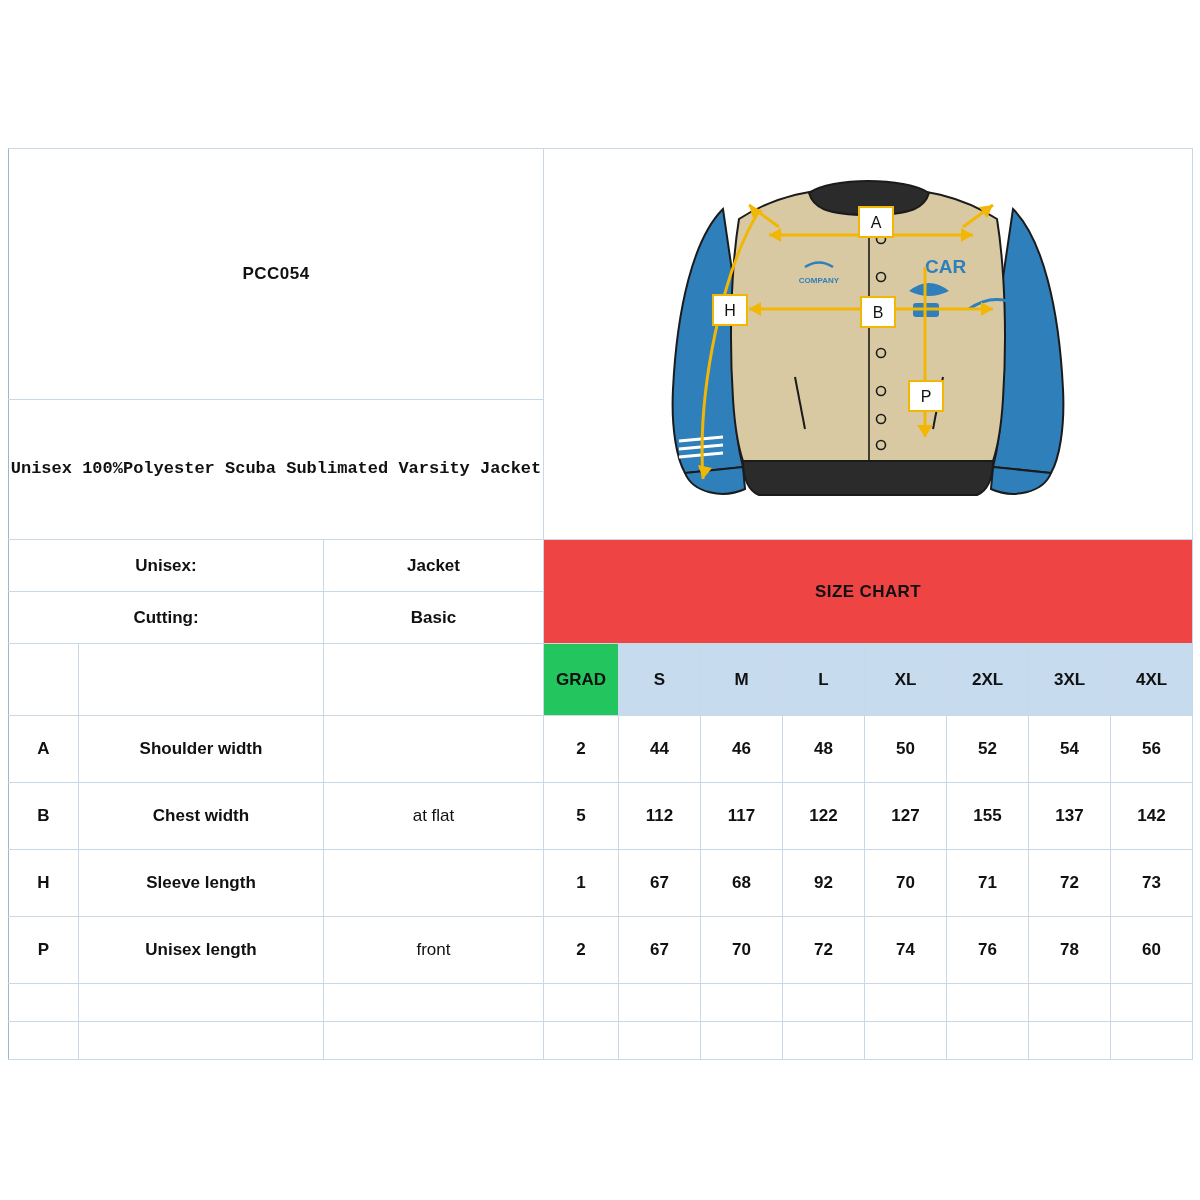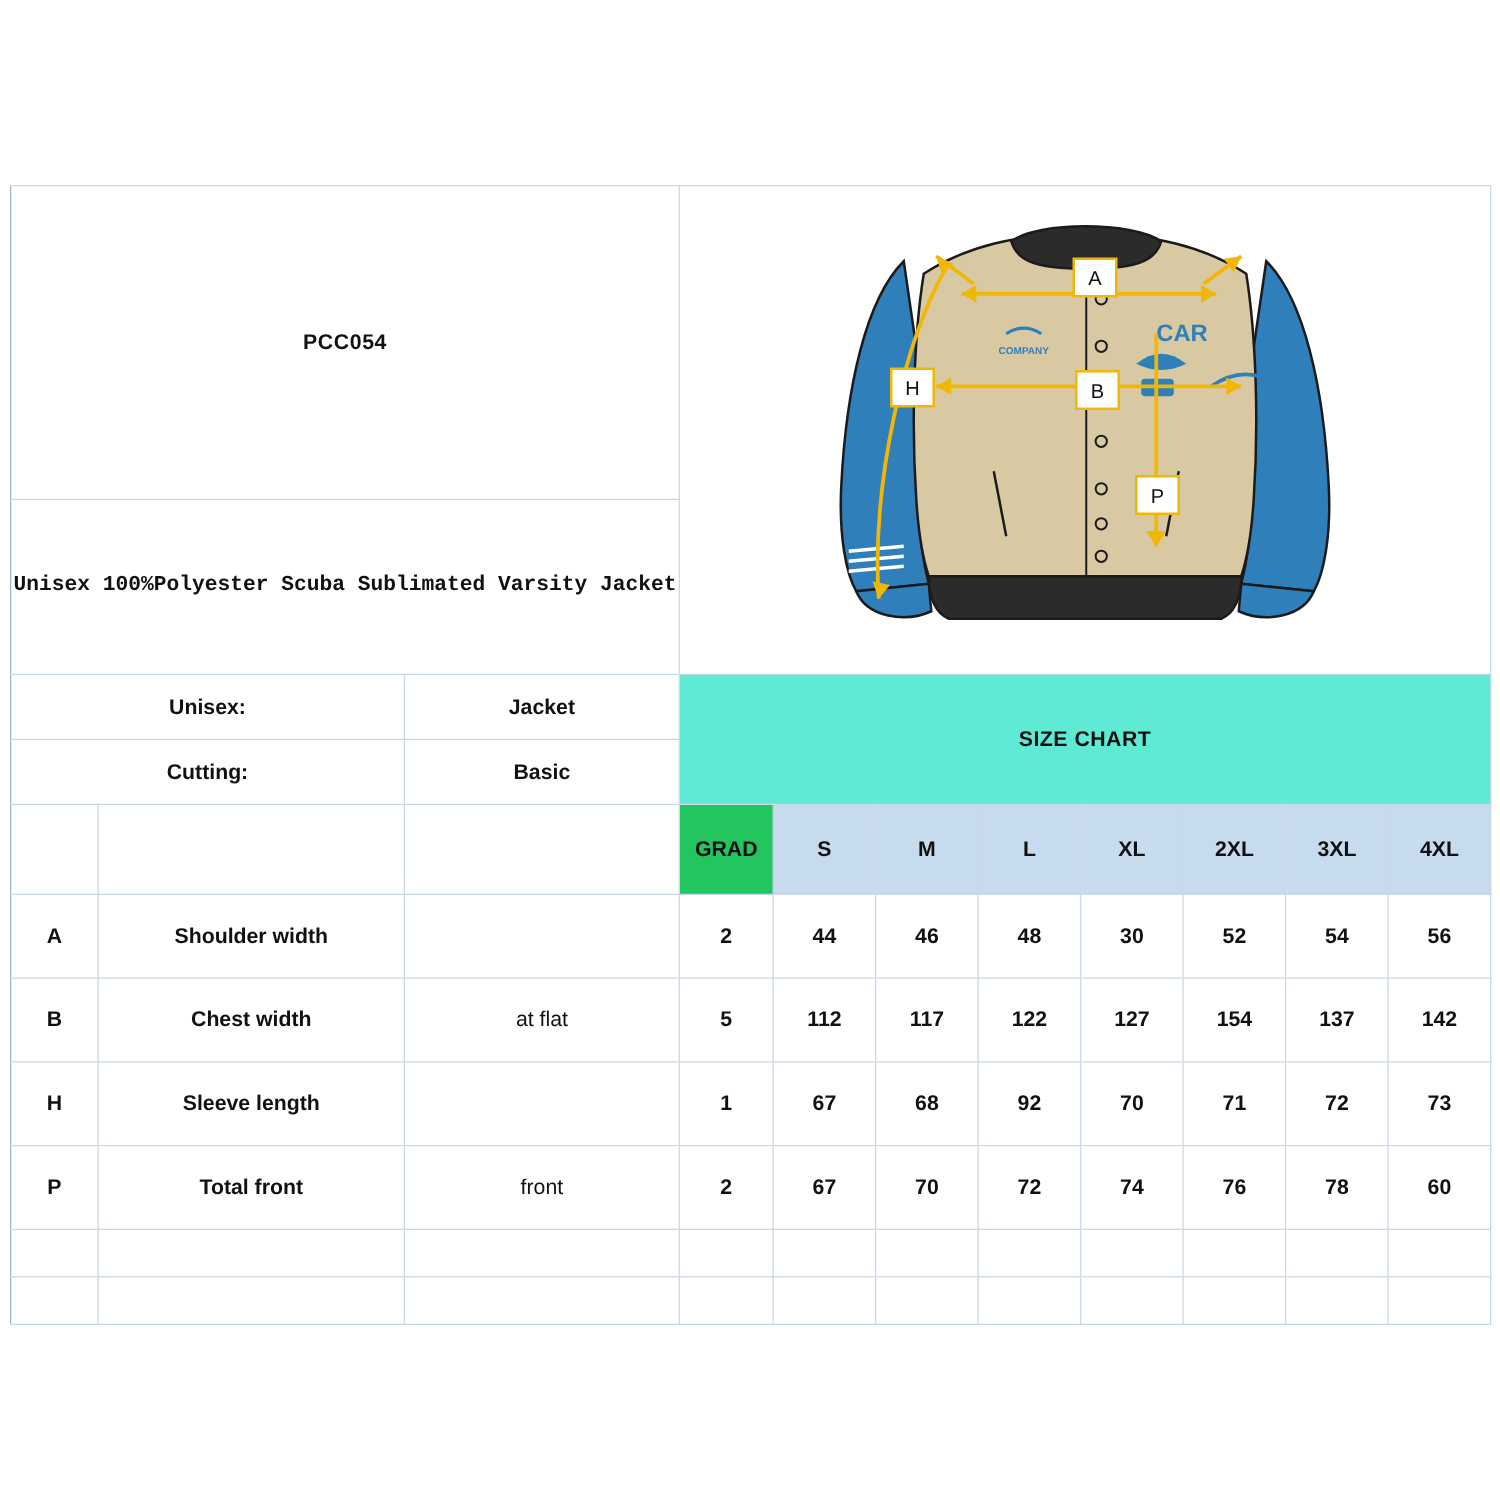--- a/index.html
+++ b/index.html
@@ -54,21 +54,21 @@
     font-weight: bold;
     font-size: 21px;
     text-align: left;
     padding-left: 14px;
   }
   .val-bold {
     font-weight: bold;
     font-size: 21px;
   }
   .sizechart-head {
-    background: #5eead4;
+    background: #ef4444;
     font-weight: bold;
     font-size: 17px;
     letter-spacing: 0.4px;
     color: #111;
   }
   .grad-head {
     background: #22c55e;
     color: #e8212a;
     font-weight: bold;
     font-size: 15px;
@@ -249,57 +249,57 @@
       </tr>
 
       <tr style="height:67px;">
         <td class="row-letter outer-left">A</td>
         <td class="meas-name">Shoulder width</td>
         <td class="meas-note"></td>
         <td class="grad-val">2</td>
         <td class="num">44</td>
         <td class="num">46</td>
         <td class="num">48</td>
-        <td class="num">30</td>
+        <td class="num">50</td>
         <td class="num">52</td>
         <td class="num">54</td>
         <td class="num">56</td>
       </tr>
 
       <tr style="height:67px;">
         <td class="row-letter outer-left">B</td>
         <td class="meas-name">Chest width</td>
         <td class="meas-note">at flat</td>
         <td class="grad-val">5</td>
         <td class="num">112</td>
         <td class="num">117</td>
         <td class="num">122</td>
         <td class="num">127</td>
-        <td class="num">154</td>
+        <td class="num">155</td>
         <td class="num">137</td>
         <td class="num">142</td>
       </tr>
 
       <tr style="height:67px;">
         <td class="row-letter outer-left">H</td>
         <td class="meas-name">Sleeve length</td>
         <td class="meas-note"></td>
         <td class="grad-val">1</td>
         <td class="num">67</td>
         <td class="num">68</td>
         <td class="num">92</td>
         <td class="num">70</td>
         <td class="num">71</td>
         <td class="num">72</td>
         <td class="num">73</td>
       </tr>
 
       <tr style="height:67px;">
         <td class="row-letter outer-left">P</td>
-        <td class="meas-name">Total front</td>
+        <td class="meas-name">Unisex length</td>
         <td class="meas-note">front</td>
         <td class="grad-val">2</td>
         <td class="num">67</td>
         <td class="num">70</td>
         <td class="num">72</td>
         <td class="num">74</td>
         <td class="num">76</td>
         <td class="num">78</td>
         <td class="num">60</td>
       </tr>

